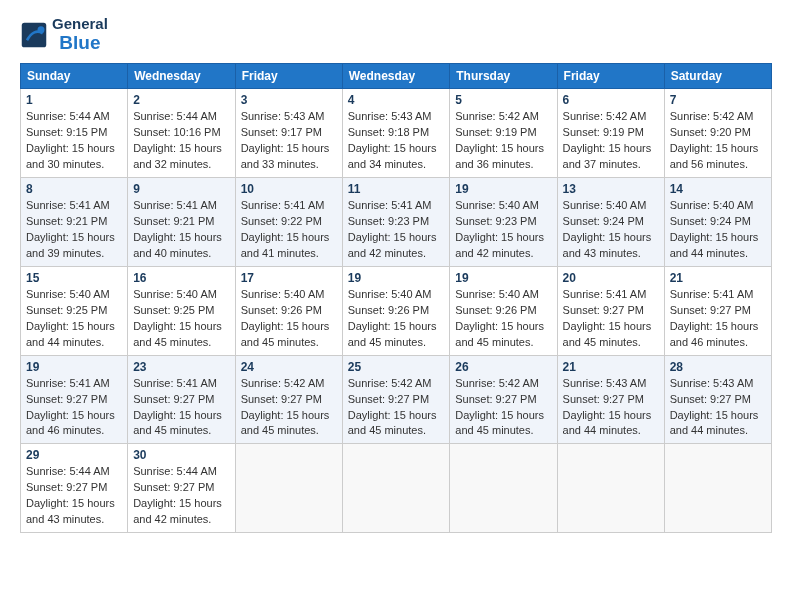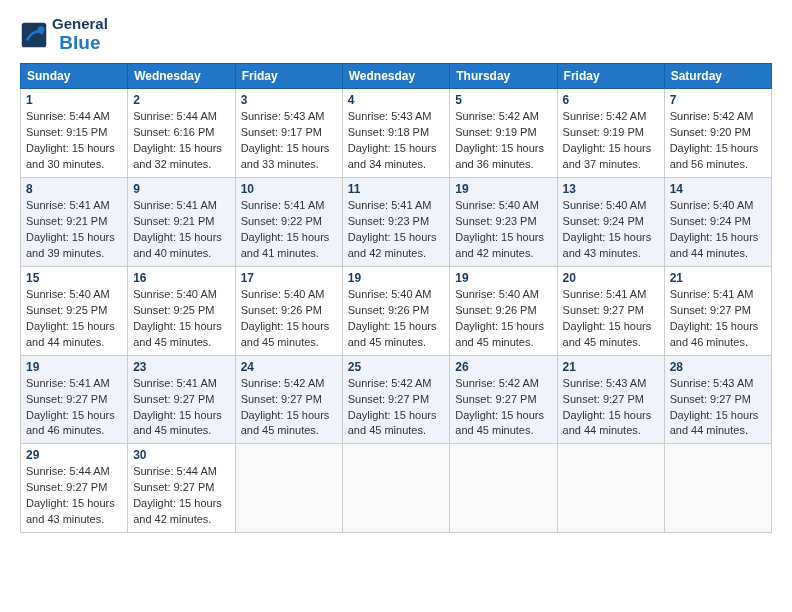--- a/index.html
+++ b/index.html
@@ -128,21 +128,21 @@
         <div class="day-info">
           <span>Sunrise: 5:44 AM</span><br>
           <span>Sunset: 9:15 PM</span><br>
           <span>Daylight: 15 hours and 30 minutes.</span>
         </div>
       </td>
           <td>
         <span class="day-num">2</span>
         <div class="day-info">
           <span>Sunrise: 5:44 AM</span><br>
-          <span>Sunset: 6:16 PM</span><br>
+          <span>Sunset: 10:16 PM</span><br>
           <span>Daylight: 15 hours and 32 minutes.</span>
         </div>
       </td>
           <td>
         <span class="day-num">3</span>
         <div class="day-info">
           <span>Sunrise: 5:43 AM</span><br>
           <span>Sunset: 9:17 PM</span><br>
           <span>Daylight: 15 hours and 33 minutes.</span>
         </div>

